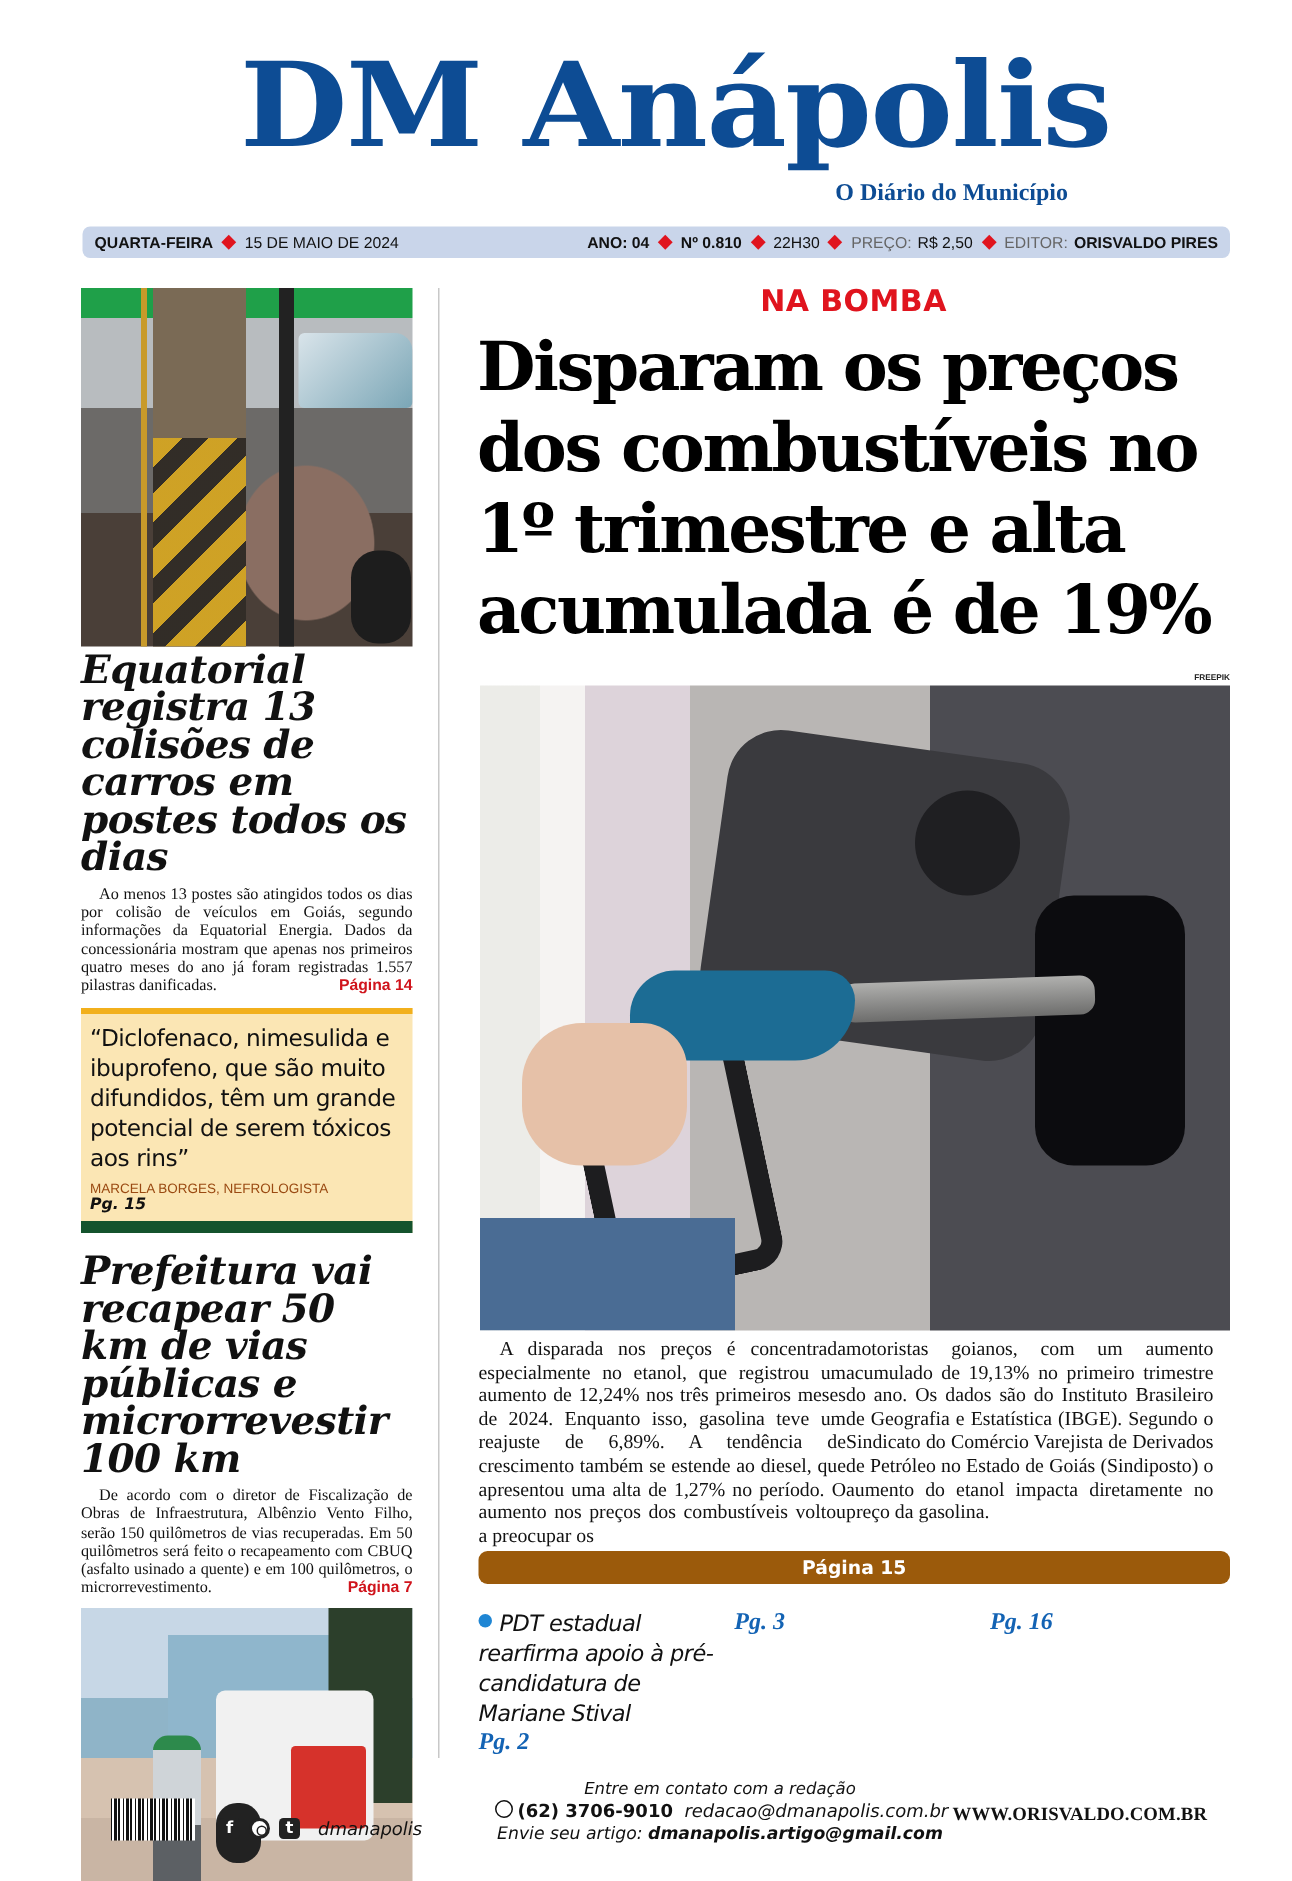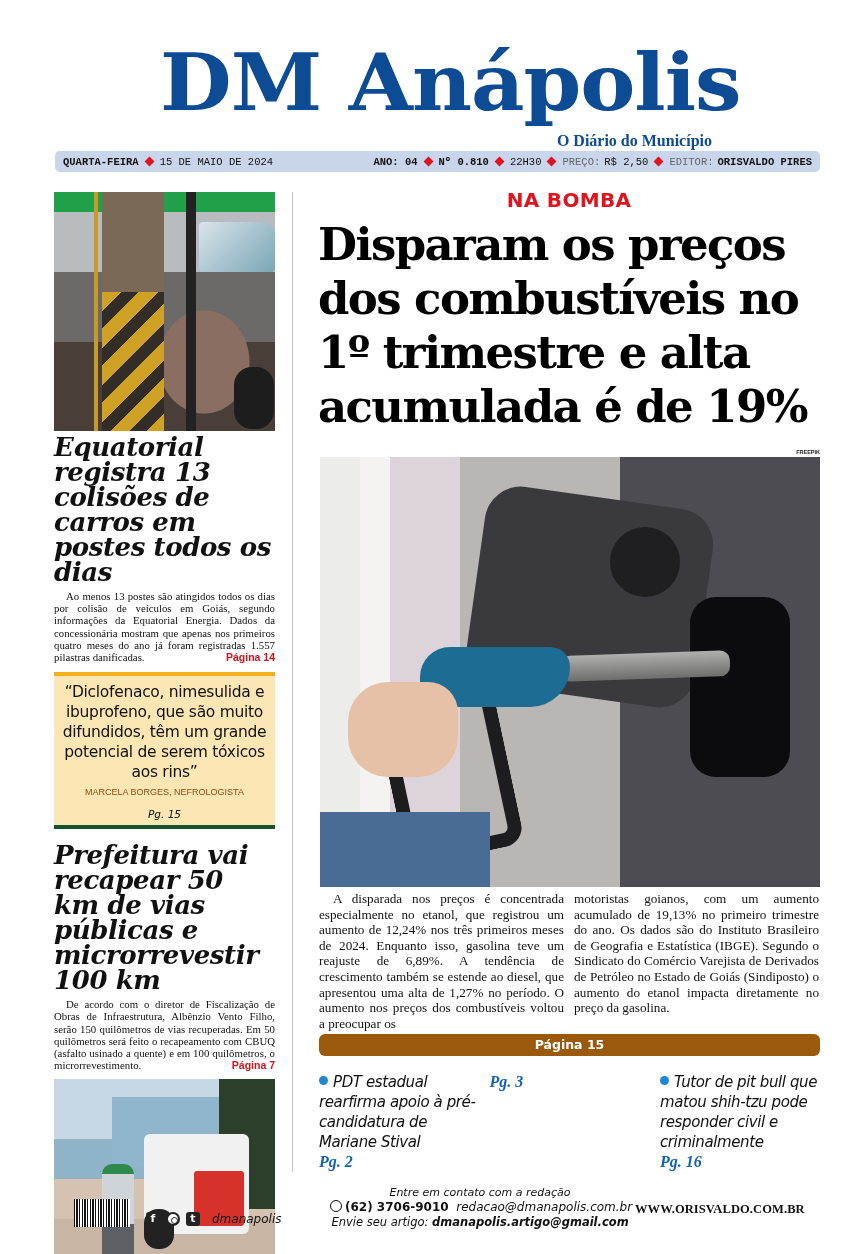--- a/index.html
+++ b/index.html
@@ -1,26 +1,26 @@
 <!DOCTYPE html>
 <html><head>
 <meta charset="utf-8">
 <style>
   * { box-sizing: border-box; margin: 0; padding: 0; }
   html, body { width: 861px; height: 1254px; background: #ffffff; overflow: hidden; }
   body { position: relative; font-family: "DejaVu Sans", sans-serif; color: #111; }
 
   
-  .masthead { position: absolute; left: 160px; top: 50px; width: 560px; height: 100px; text-align: right; }
+  .masthead { position: absolute; left: 160px; top: 38px; width: 560px; height: 100px; text-align: right; }
   .mast-title { position: absolute; left: 0; top: -6px; font-family: "DejaVu Serif", serif; font-weight: 900; font-size: 78px; line-height: 1; color: #0d4c94; letter-spacing: -1px; transform: scaleX(1.06); transform-origin: left top; white-space: nowrap; }
   .mast-sub { position: absolute; right: 8px; bottom: 0px; font-family: Liberation Serif, serif; font-weight: bold; font-size: 16px; color: #0d4c94; }
 
   
   .infobar { position: absolute; left: 55px; top: 151px; width: 765px; height: 21px; background: #c9d5ea; border-radius: 5px; display: flex; align-items: center; justify-content: space-between; padding: 0 8px 0 8px; font-family: "Liberation Sans", sans-serif; font-size: 10.5px; color: #111; }
-  .infobar .grp { display: flex; align-items: center; gap: 4px; white-space: nowrap; font-family: Liberation Mono, monospace; }
+  .infobar .grp { display: flex; align-items: center; gap: 4px; white-space: nowrap; }
   .infobar b { font-weight: bold; }
   .infobar .light { color: #666; }
   .diamond { display: inline-block; width: 7px; height: 7px; background: #e0141e; transform: rotate(45deg); margin: 0 3px; }
 
   
   .leftcol { position: absolute; left: 54px; top: 192px; width: 221px; }
   .photo { position: relative; overflow: hidden; }
   .photo-crash { width: 221px; height: 239px;
     background:
       linear-gradient(90deg, transparent 0 40px, #c89a2a 40px 44px, transparent 44px),
@@ -34,24 +34,24 @@
   .crash-wheel { position: absolute; left: 180px; top: 175px; width: 40px; height: 62px; background: #1d1d1d; border-radius: 18px; }
 
   .hl-italic { font-family: "DejaVu Serif", serif; font-style: italic; font-size: 26px; line-height: 25px; color: #111; letter-spacing: -0.4px; }
   .body-serif { font-family: "Liberation Serif", serif; font-size: 10.8px; line-height: 12.2px; text-align: justify; color: #111; }
   .body-serif .indent { display: inline-block; width: 12px; }
   .pgref { color: #d0141c; font-family: "Liberation Sans", sans-serif; font-weight: bold; font-size: 10.5px; float: right; }
 
   .hl1 { margin-top: 4px; }
   .p1 { margin-top: 5px; }
 
-  .quotebox { margin-top: 9px; width: 221px; background: #fbe6b4; border-top: 4px solid #f2b01c; border-bottom: 4px solid #14532d; padding: 6px 6px 5px 6px; text-align: center; }
+  .quotebox { margin-top: 9px; width: 221px; background: #fbe6b4; border-top: 4px solid #f2b01c; border-bottom: 8px solid #14532d; padding: 6px 6px 5px 6px; }
   .quote-text { font-family: "DejaVu Sans", sans-serif; font-size: 15.5px; line-height: 20px; color: #111; letter-spacing: -0.3px; }
   .quote-author { margin-top: 5px; font-family: "Liberation Sans", sans-serif; font-size: 9px; color: #9a4a12; }
-  .quote-page { margin-top: 11px; font-family: "DejaVu Sans", sans-serif; font-weight: normal; font-style: italic; font-size: 10.5px; color: #111; }
+  .quote-page { margin-top: 0; font-family: "DejaVu Sans", sans-serif; font-weight: bold; font-style: italic; font-size: 10.5px; color: #111; }
 
   .hl2 { margin-top: 14px; }
   .p2 { margin-top: 5px; }
 
   .photo-road { margin-top: 8px; width: 221px; height: 238px;
     background:
       linear-gradient(180deg, #c7d7e6 0 60px, #8fb4c8 60px 100px, #d6c2b0 100px 140px, #c9b5a4 140px 238px);
   }
   .road-building { position: absolute; left: 58px; top: 18px; width: 115px; height: 70px; background: #8fb6cc; }
   .road-tree { position: absolute; left: 165px; top: 0; width: 56px; height: 130px; background: #2c3f2b; border-radius: 0 0 0 30px; }
@@ -73,21 +73,21 @@
   }
   .fuel-door { position: absolute; left: 155px; top: 40px; width: 230px; height: 200px; background: #3a3a3e; border-radius: 36px; transform: rotate(8deg); }
   .fuel-cap { position: absolute; left: 290px; top: 70px; width: 70px; height: 70px; background: #1f1f22; border-radius: 50%; }
   .fuel-hole { position: absolute; left: 370px; top: 140px; width: 100px; height: 180px; background: #0c0c0f; border-radius: 26px; }
   .fuel-nozzle-pipe { position: absolute; left: 240px; top: 196px; width: 170px; height: 26px; background: linear-gradient(180deg, #b0b0ae, #6d6d6c); border-radius: 10px; transform: rotate(-2deg); }
   .fuel-nozzle { position: absolute; left: 100px; top: 190px; width: 150px; height: 60px; background: #1c6c94; border-radius: 30px 20px 40px 20px; }
   .fuel-handle { position: absolute; left: 70px; top: 240px; width: 120px; height: 160px; border: 14px solid #1d1d1f; border-radius: 20px; border-top: none; transform: rotate(-12deg); }
   .fuel-hand { position: absolute; left: 28px; top: 225px; width: 110px; height: 95px; background: #e6c1a8; border-radius: 40px 30px 40px 40px; }
   .fuel-jeans { position: absolute; left: 0; top: 355px; width: 170px; height: 75px; background: #4a6c94; }
 
-  .article-cols { position: absolute; left: 319px; top: 891px; width: 500px; display: flex; gap: 10px; }
+  .article-cols { position: absolute; left: 319px; top: 891px; width: 500px; display: flex; }
   .article-cols .col { width: 245px; font-family: "Liberation Serif", serif; font-size: 13.2px; line-height: 15.6px; text-align: justify; color: #111; }
 
   .pagebar { position: absolute; left: 319px; top: 1034px; width: 501px; height: 22px; background: #9b5a0b; border-radius: 6px; text-align: center; font-family: "DejaVu Sans", sans-serif; font-weight: bold; font-size: 12.5px; line-height: 22px; color: #ffffff; }
 
   .teasers { position: absolute; left: 319px; top: 1072px; width: 501px; display: flex; justify-content: space-between; }
   .teaser { width: 160px; }
   .teaser-text { font-family: "DejaVu Sans", sans-serif; font-style: italic; font-size: 15px; line-height: 20px; color: #111; letter-spacing: -0.4px; }
   .bullet { display: inline-block; width: 9px; height: 9px; border-radius: 50%; background: #1f86d4; margin-right: 5px; vertical-align: 2px; }
   .teaser-pg { font-family: Liberation Serif, serif; font-weight: bold; font-style: italic; font-size: 16px; line-height: 20px; color: #1363b4; }
 
@@ -200,21 +200,20 @@
 
 <div class="teasers">
   <div class="teaser">
     <div class="teaser-text"><span class="bullet"></span><span>PDT estadual rearfirma apoio à pré-candidatura de Mariane Stival</span></div>
     <div class="teaser-pg">Pg. 2</div>
   </div>
   <div class="teaser">
     <div class="teaser-pg">Pg. 3</div>
   </div>
   <div class="teaser">
-    <div class="teaser-text"><span class="bullet"></span><span>Tutor de pit bull que matou shih-tzu pode responder civil e criminalmente</span></div>
     <div class="teaser-pg">Pg. 16</div>
   </div>
 </div>
 
 <div class="barcode"></div>
 <div class="social">
   <div class="soc-icon">f</div>
   <div class="soc-ig"></div>
   <div class="soc-icon">t</div>
   <span class="soc-handle">dmanapolis</span>

